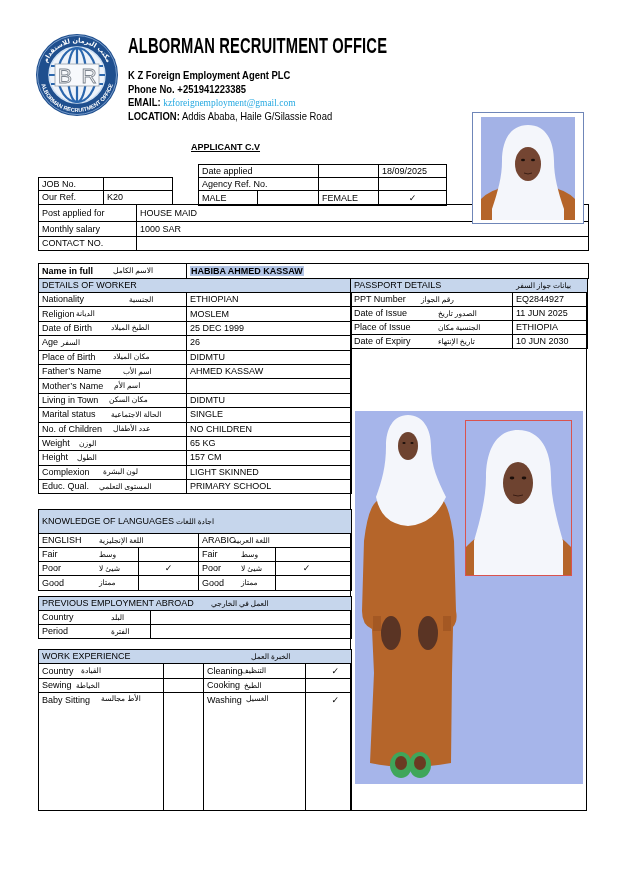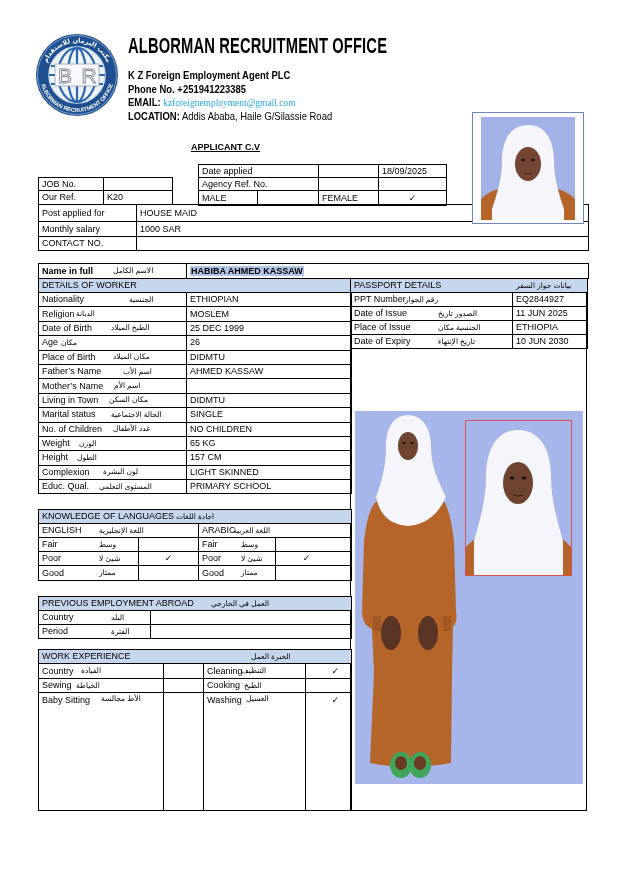--- a/index.html
+++ b/index.html
@@ -13,21 +13,21 @@
          transform:scaleX(0.67);transform-origin:left top;letter-spacing:0.2px;}
   .email{font-family:"Liberation Serif",serif;color:#27a9e1;}
   .doc-title{position:absolute;left:191px;top:142px;font-size:9px;font-weight:bold;text-decoration:underline;}
   table.t{position:absolute;border-collapse:collapse;table-layout:fixed;font-size:9px;}
   table.t td{border:1px solid #000;padding:0 0 0 3px;white-space:nowrap;overflow:hidden;
              position:relative;line-height:1;vertical-align:middle;}
   table.t td.band{background:#c6d6ec;}
   table.t td.ck{text-align:center;padding:0;}
   table.t td.ckr{text-align:right;padding:0 12px 0 0;}
   table.t td.top{vertical-align:top;padding-top:3px;}
-  .ar{position:absolute;top:50%;transform:translateY(-50%);font-family:Liberation Sans, sans-serif;
+  .ar{position:absolute;top:50%;transform:translateY(-50%);font-family:Liberation Serif, serif;
       font-size:7.5px;direction:rtl;unicode-bidi:embed;white-space:nowrap;}
   .ar-top{position:absolute;top:2px;font-family:"DejaVu Sans",sans-serif;font-size:7.5px;
           direction:rtl;unicode-bidi:embed;white-space:nowrap;}
   .hl{background:#b4c6e7;font-weight:bold;padding:0 1px;}
   .photo-frame{position:absolute;left:472px;top:112px;width:112px;height:112px;background:#fff;
                border:1px solid #6f86b8;box-sizing:border-box;}
   .right-box{position:absolute;left:350px;top:278px;width:237px;height:533px;border:1px solid #000;
              box-sizing:border-box;}
 </style>
 </head>
@@ -189,21 +189,21 @@
   </tr>
   <tr style="height:14.4px">
     <td><span>Religion</span><span class="ar" style="left:37px">الديانة</span></td>
     <td>MOSLEM</td>
   </tr>
   <tr style="height:14.4px">
     <td><span>Date of Birth</span><span class="ar" style="left:72px">الطبخ الميلاد</span></td>
     <td>25 DEC 1999</td>
   </tr>
   <tr style="height:14.4px">
-    <td><span>Age</span><span class="ar" style="left:22px">مكان</span></td>
+    <td><span>Age</span><span class="ar" style="left:22px">السفر</span></td>
     <td>26</td>
   </tr>
   <tr style="height:14.4px">
     <td><span>Place of Birth</span><span class="ar" style="left:74px">مكان الميلاد</span></td>
     <td>DIDMTU</td>
   </tr>
   <tr style="height:14.4px">
     <td><span>Father’s Name</span><span class="ar" style="left:84px">اسم الأب</span></td>
     <td>AHMED KASSAW</td>
   </tr>
@@ -248,21 +248,21 @@
       <col style="width:75px">
     </colgroup>
   <tbody>
       <tr style="height:14px">
     <td colspan="2" class="band">
       <span>PASSPORT DETAILS</span>
       <span class="ar" style="left:165px">بيانات جواز السفر</span>
     </td>
   </tr>
   <tr style="height:14px">
-    <td><span>PPT Number</span><span class="ar" style="left:54px">رقم الجواز</span></td>
+    <td><span>PPT Number</span><span class="ar" style="left:70px">رقم الجواز</span></td>
     <td>EQ2844927</td>
   </tr>
   <tr style="height:14px">
     <td><span>Date of Issue</span><span class="ar" style="left:87px">الصدور تاريخ</span></td>
     <td>11 JUN 2025</td>
   </tr>
   <tr style="height:14px">
     <td><span>Place of Issue</span><span class="ar" style="left:87px">الجنسية مكان</span></td>
     <td>ETHIOPIA</td>
   </tr>
@@ -304,21 +304,21 @@
 </svg>
 
 <table class="t" style="left:38px;top:509px;width:313px">
   <colgroup>
       <col style="width:100px">
       <col style="width:60px">
       <col style="width:77px">
       <col style="width:76px">
     </colgroup>
   <tbody>
-      <tr style="height:14px">
+      <tr style="height:24px">
     <td colspan="4" class="band">
       <span>KNOWLEDGE OF LANGUAGES</span>
       <span class="ar" style="left:137px">اجادة اللغات</span>
     </td>
   </tr>
   <tr style="height:14px">
     <td colspan="2"><span>ENGLISH</span><span class="ar" style="left:60px">اللغة الإنجليزية</span></td>
     <td colspan="2"><span>ARABIC</span><span class="ar" style="left:34px">اللغة العربية</span></td>
   </tr>
   <tr style="height:14px">

